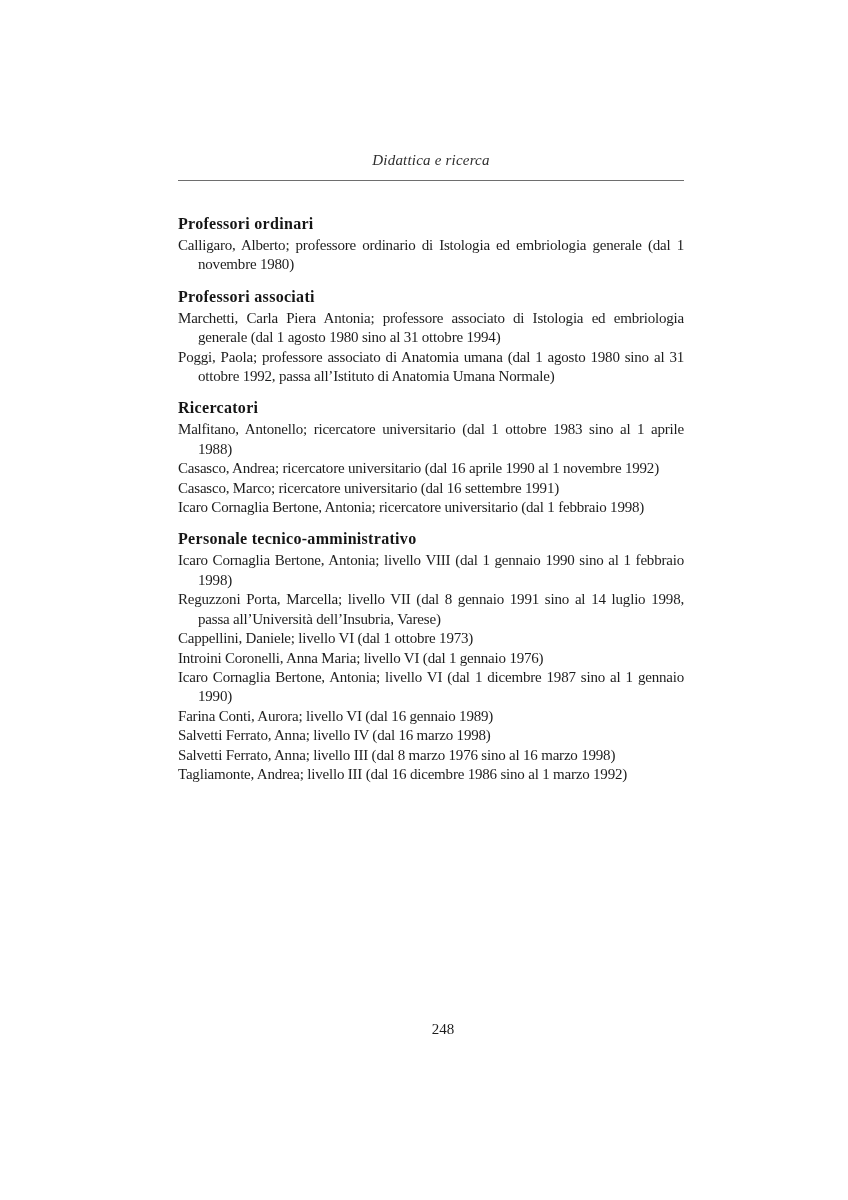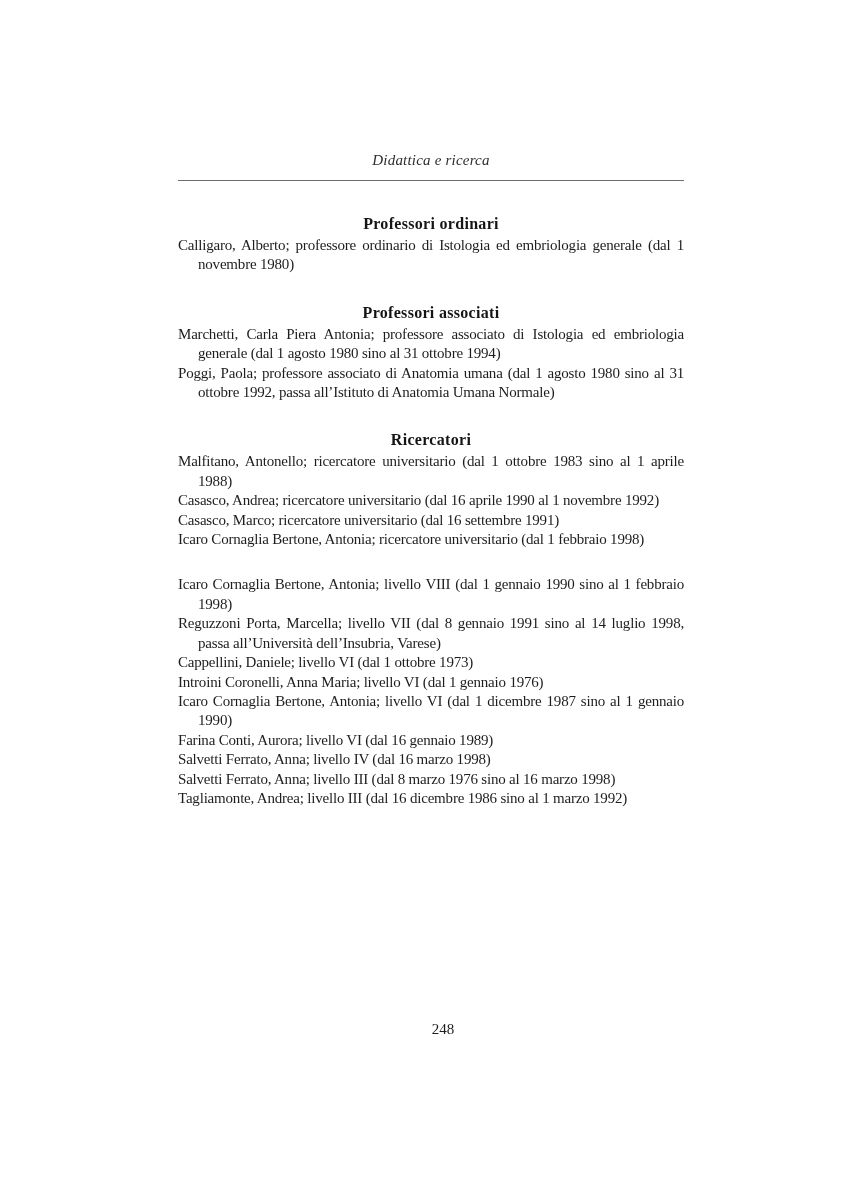--- a/index.html
+++ b/index.html
@@ -34,30 +34,29 @@
   .head-rule {
     margin: 10px 0 0 0;
     border: none;
     border-top: 1px solid #6e6e6e;
     height: 0;
   }
   .body-text {
     margin-top: 31px;
   }
   .section + .section {
-    margin-top: 26px;
+    margin-top: 10px;
   }
   .section-heading {
     margin: 0;
     font-size: 16px;
     line-height: 24px;
     font-weight: bold;
     letter-spacing: 0.3px;
     color: #151515;
-    text-align: center;
   }
   .entry {
     margin: 0;
     font-size: 15px;
     line-height: 19.4px;
     letter-spacing: -0.2px;
     text-align: justify;
     padding-left: 20px;
     text-indent: -20px;
     color: #1d1d1d;
@@ -106,20 +105,21 @@
     <h2 class="section-heading">Ricercatori</h2>
     <div class="entries">
             <p class="entry">Malfitano, Antonello; ricercatore universitario (dal 1 ottobre 1983 sino al 1 aprile 1988)</p>
             <p class="entry">Casasco, Andrea; ricercatore universitario (dal 16 aprile 1990 al 1 novembre 1992)</p>
             <p class="entry">Casasco, Marco; ricercatore universitario (dal 16 settembre 1991)</p>
             <p class="entry">Icaro Cornaglia Bertone, Antonia; ricercatore universitario (dal 1 febbraio 1998)</p>
           </div>
   </section>
 
   <section class="section">
+    <h2 class="section-heading">Personale tecnico-amministrativo</h2>
     <div class="entries">
             <p class="entry">Icaro Cornaglia Bertone, Antonia; livello VIII (dal 1 gennaio 1990 sino al 1 febbraio 1998)</p>
             <p class="entry">Reguzzoni Porta, Marcella; livello VII (dal 8 gennaio 1991 sino al 14 luglio 1998, passa all’Università dell’Insubria, Varese)</p>
             <p class="entry">Cappellini, Daniele; livello VI (dal 1 ottobre 1973)</p>
             <p class="entry">Introini Coronelli, Anna Maria; livello VI (dal 1 gennaio 1976)</p>
             <p class="entry">Icaro Cornaglia Bertone, Antonia; livello VI (dal 1 dicembre 1987 sino al 1 gennaio 1990)</p>
             <p class="entry">Farina Conti, Aurora; livello VI (dal 16 gennaio 1989)</p>
             <p class="entry">Salvetti Ferrato, Anna; livello IV (dal 16 marzo 1998)</p>
             <p class="entry">Salvetti Ferrato, Anna; livello III (dal 8 marzo 1976 sino al 16 marzo 1998)</p>
             <p class="entry">Tagliamonte, Andrea; livello III (dal 16 dicembre 1986 sino al 1 marzo 1992)</p>

